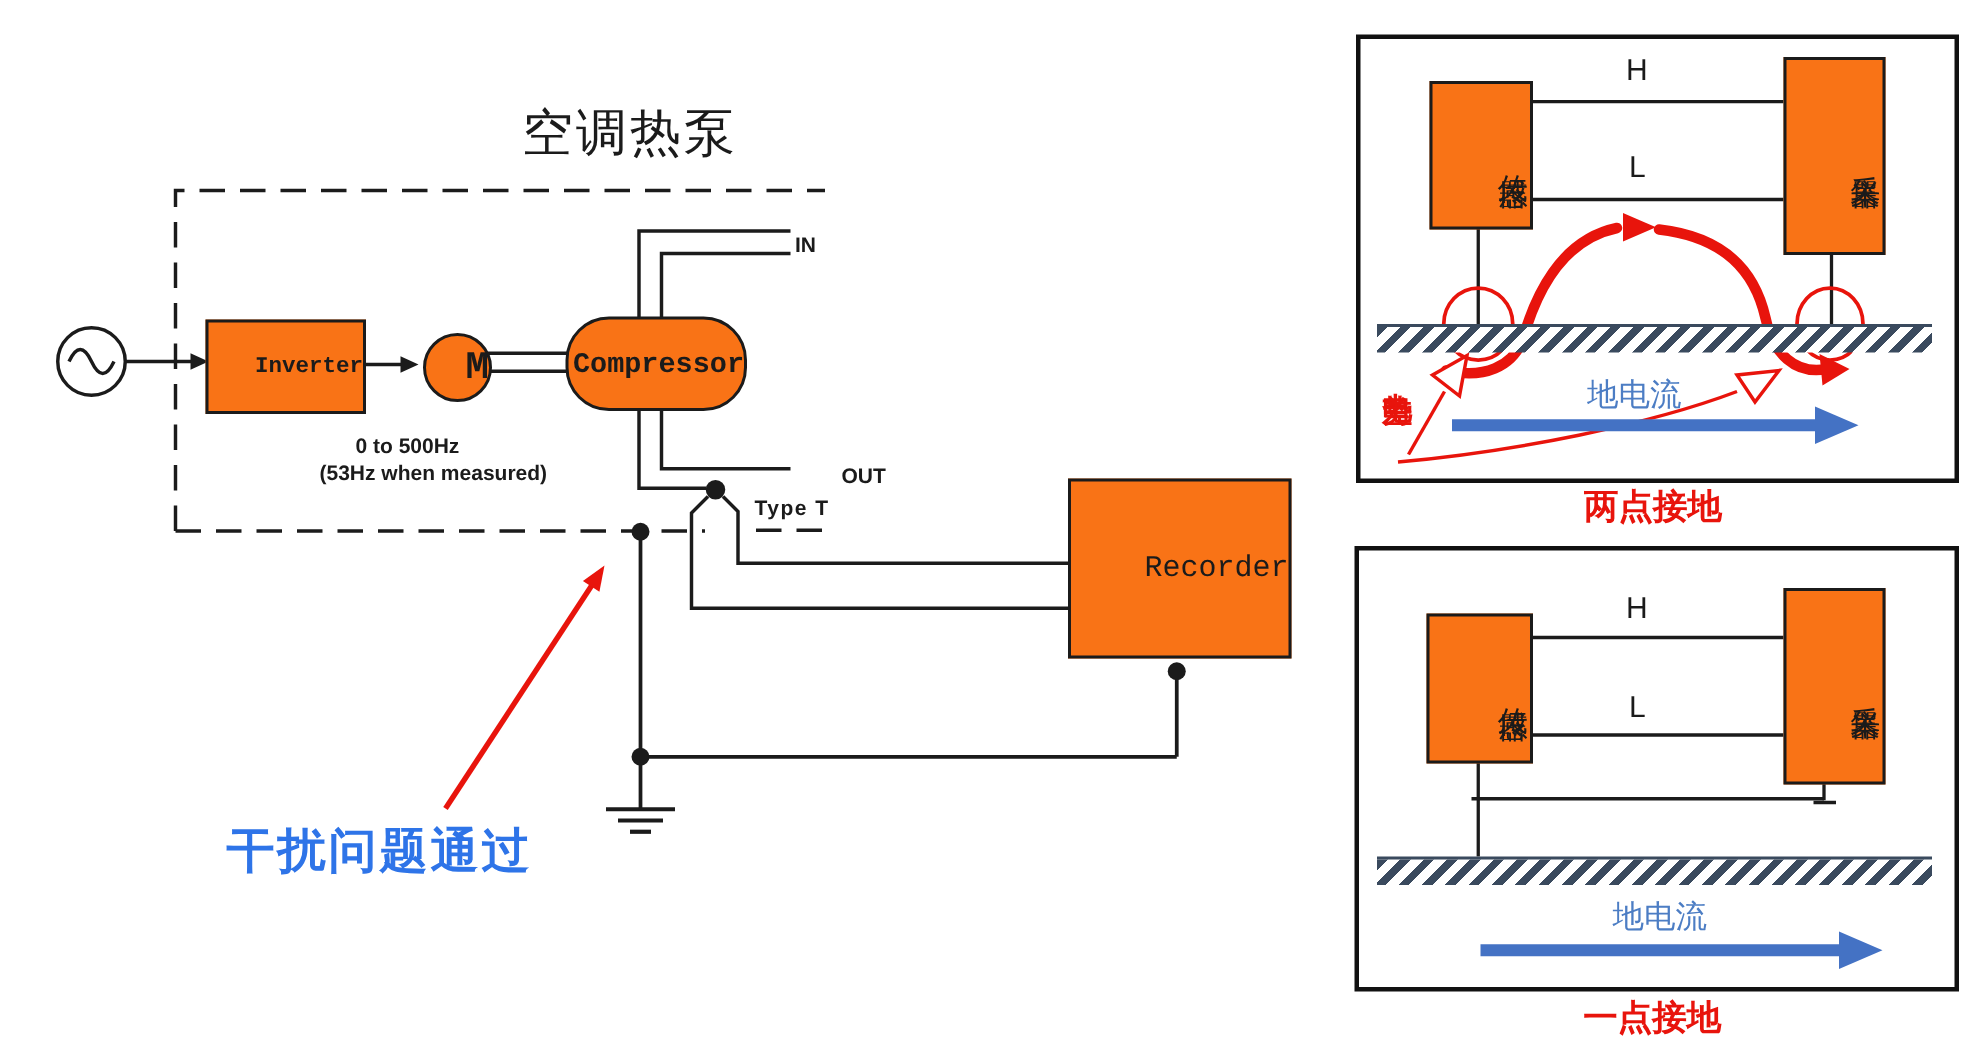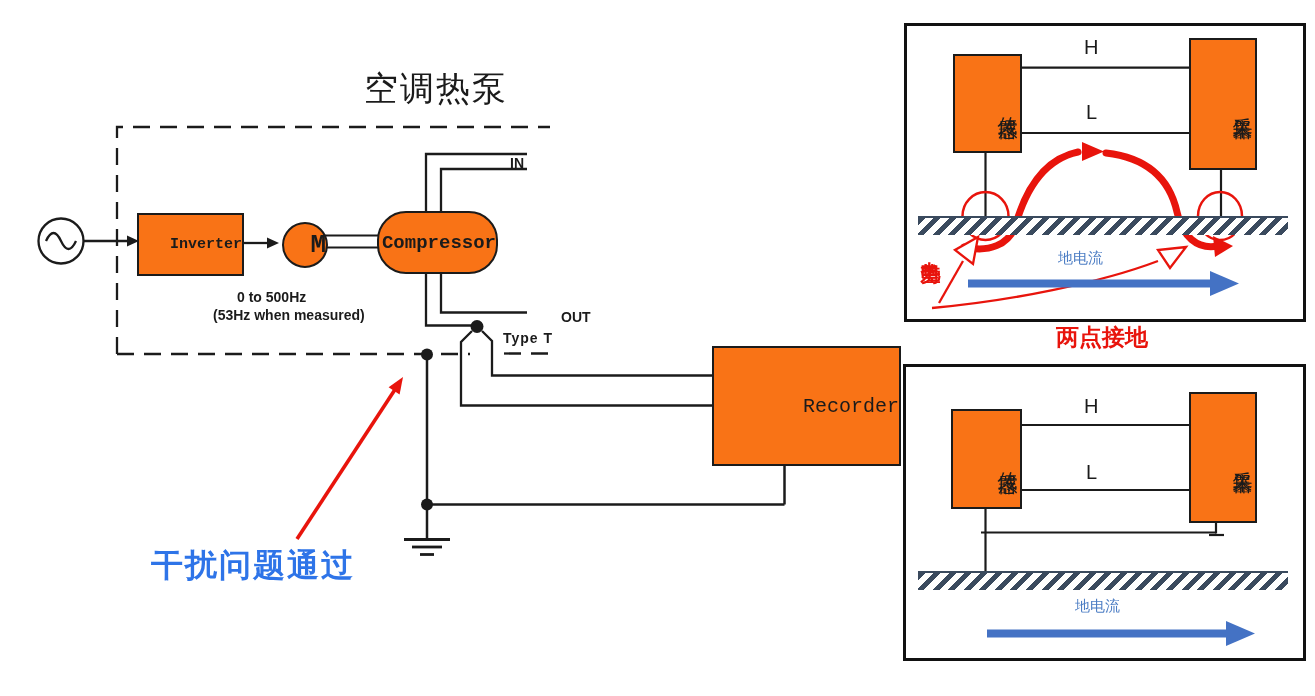--- a/index.html
+++ b/index.html
@@ -5,25 +5,25 @@
   html,body{margin:0;padding:0;background:#ffffff;}
   .stage{position:relative;width:1315px;height:696px;background:#fff;overflow:hidden;
          font-family:"Liberation Sans",sans-serif;color:#1b1b1b;}
   svg.wires{position:absolute;left:0;top:0;z-index:1;}
   .lbl{position:absolute;z-index:3;white-space:nowrap;}
   .box{position:absolute;z-index:2;background:#f97316;border:2.4px solid #1b1b1b;
        display:flex;align-items:center;justify-content:flex-end;font-family:Liberation Mono, monospace;}
   .vtext{writing-mode:vertical-rl;text-orientation:upright;letter-spacing:2px;}
   .hatch{position:absolute;z-index:2;border-top:2.6px solid #3a4a5e;
          background:repeating-linear-gradient(135deg,#3a4a5e 0 5px,#ffffff 5px 11px);}
-  .title{font-size:34px;letter-spacing:2px;font-weight:500;margin-left:16px;}
+  .title{font-size:34px;letter-spacing:2px;font-weight:500;}
   .scanlbl{font-weight:600;}
-  .note{font-size:32px;font-weight:bold;letter-spacing:2px;color:#2e74e8;line-height:37px;font-family:Liberation Mono, monospace;}
+  .note{font-size:32px;font-weight:bold;letter-spacing:2px;color:#2e74e8;line-height:37px;}
   .caption{font-size:23px;font-weight:bold;color:#e8140c;text-align:center;}
-  .bluetext{color:#4c7dc4;font-size:15px;}
+  .bluetext{color:#4c7dc4;font-size:21px;}
   .hl{font-size:20px;}
 </style>
 </head>
 <body>
 
 <div class="stage">
 
   <svg class="wires" width="1315" height="696" viewBox="0 0 1315 696">
 
     <g stroke="#1b1b1b" fill="none" stroke-width="2.3">
@@ -139,25 +139,25 @@
     <span class="scanlbl" style="font-size:26px;">M</span>
   </div>
 
   <div class="box" style="left:377px;top:211px;width:117px;height:59px;border-radius:29px;">
     <span class="scanlbl" style="font-size:19px;">Compressor</span>
   </div>
 
   <div class="lbl scanlbl" style="left:215px;top:289px;font-size:14px;margin-left:22px;">0 to 500Hz</div>
   <div class="lbl scanlbl" style="left:213px;top:307px;font-size:14px;">(53Hz when measured)</div>
 
-  <div class="lbl scanlbl" style="left:510px;top:155px;font-size:14px;text-align:center;">IN</div>
+  <div class="lbl scanlbl" style="left:530px;top:155px;font-size:14px;text-align:center;">IN</div>
   <div class="lbl scanlbl" style="left:529px;top:309px;font-size:14px;margin-left:32px;">OUT</div>
   <div class="lbl scanlbl" style="left:503px;top:330px;font-size:14px;letter-spacing:1px;">Type T</div>
 
-  <div class="box" style="left:712px;top:346px;width:145px;height:116px;padding-left:40px;">
+  <div class="box" style="left:712px;top:319px;width:145px;height:116px;">
     <span style="font-size:20px;">Recorder</span>
   </div>
 
   <div class="lbl note" style="left:151px;top:549px;">干扰问题通过</div>
 
   <div style="position:absolute;z-index:1;left:904px;top:23px;width:396px;height:293px;border:3px solid #111;"></div>
 
   <div class="hatch" style="left:918px;top:216px;width:370px;height:17px;"></div>
 
   <div class="box" style="left:953px;top:54px;width:65px;height:95px;">
@@ -185,14 +185,15 @@
   </div>
   <div class="box" style="left:1189px;top:392px;width:64px;height:127px;">
     <span class="vtext" style="font-size:20px;">采集器</span>
   </div>
 
   <div class="lbl hl" style="left:1084px;top:395px;">H</div>
   <div class="lbl hl" style="left:1086px;top:461px;">L</div>
 
   <div class="lbl bluetext" style="left:1075px;top:597px;">地电流</div>
 
+  <div class="lbl caption" style="left:903px;top:663px;width:397px;">一点接地</div>
 
 </div>
 
 </body></html>

